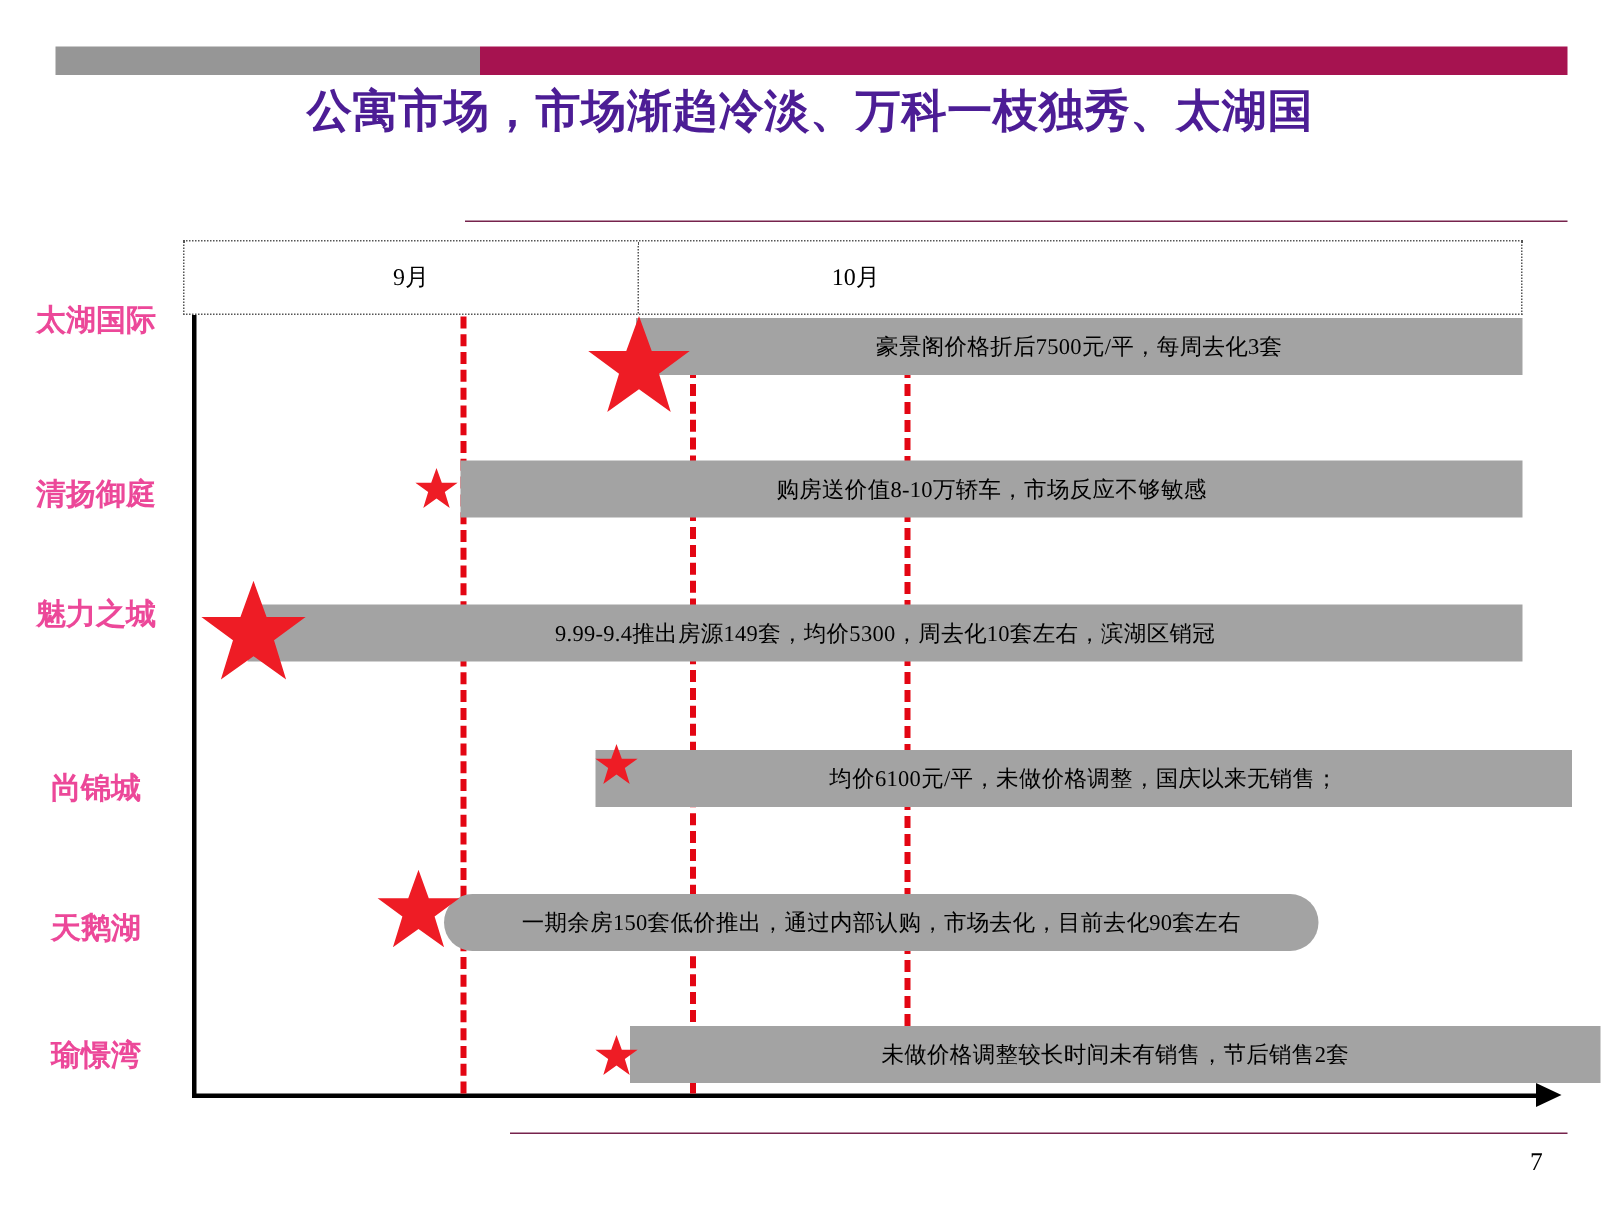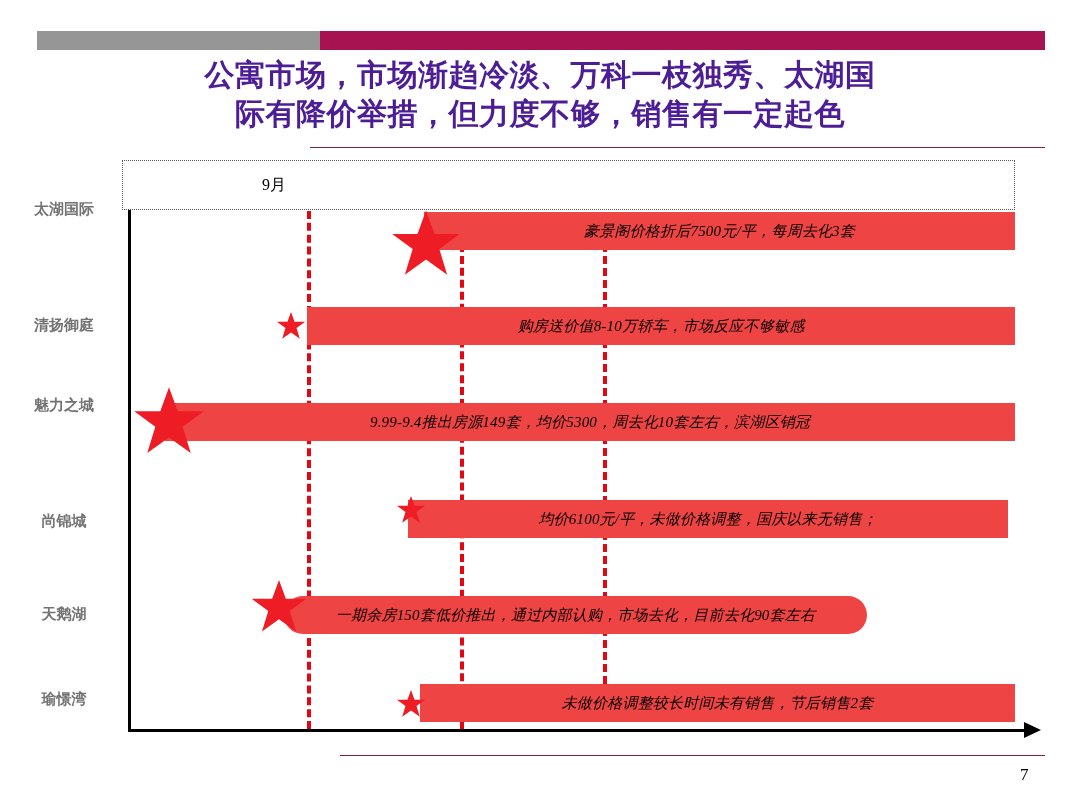--- a/index.html
+++ b/index.html
@@ -125,35 +125,34 @@
     width: 0;
     border-left: 4px dashed #E30613;
   }
 
   
   .row-label {
     position: absolute;
     left: 8px;
     width: 112px;
     text-align: center;
-    font-size: 15px;
+    font-size: 20px;
     font-weight: bold;
     font-family: "Liberation Sans", "DejaVu Sans", sans-serif;
-    color: #737373;
+    color: #ec4899;
   }
 
   
   .bar {
     position: absolute;
     height: 38px;
-    background: #ef4444;
+    background: #a3a3a3;
     display: flex;
     align-items: center;
     justify-content: center;
-    font-style: italic;
   }
   .bar-text {
     font-size: 15px;
     font-family: "Liberation Serif", "DejaVu Serif", serif;
     color: #000000;
     white-space: nowrap;
     letter-spacing: 0.2px;
   }
 
   
@@ -186,28 +185,28 @@
   }
 </style>
 </head>
 <body>
 
 <div id="top-bar-gray"></div>
 <div id="top-bar-magenta"></div>
 
 <div id="title">
   <div>公寓市场，市场渐趋冷淡、万科一枝独秀、太湖国</div>
-  <div>际有降价举措，但力度不够，销售有一定起色</div>
 </div>
 <div id="title-underline"></div>
 
 <div id="chart">
 
   <div class="month-band">
     <div class="month-cell" style="width:302px">9月</div>
+    <div class="month-cell" style="width:290px">10月</div>
   </div>
 
   <div id="y-axis"></div>
   <div id="x-axis"></div>
   <div id="x-axis-arrow"></div>
 
   <div class="vline" style="left:307px; top:211px; height:518px;"></div>
   <div class="vline" style="left:460px; top:244px; height:485px;"></div>
   <div class="vline" style="left:603px; top:244px; height:440px;"></div>
 
@@ -229,37 +228,37 @@
 
   <div class="row-label" style="top:396px;">魅力之城</div>
   <div class="bar" style="left:165px; top:403px; width:850px;">
     <span class="bar-text">9.99-9.4推出房源149套，均价5300，周去化10套左右，滨湖区销冠</span>
   </div>
   <svg class="star" style="left:132px; top:385px;" width="74" height="71" viewBox="0 0 100 96">
     <polygon points="50,3 61.8,35.5 97,35.5 68.5,56.5 79.4,92 50,71 20.6,92 31.5,56.5 3,35.5 38.2,35.5" fill="#EE1C25"></polygon>
   </svg>
 
   <div class="row-label" style="top:512px;">尚锦城</div>
-  <div class="bar" style="left:408px; top:500px; width:600px;">
+  <div class="bar" style="left:397px; top:500px; width:651px;">
     <span class="bar-text">均价6100元/平，未做价格调整，国庆以来无销售；</span>
   </div>
   <svg class="star" style="left:396px; top:495px;" width="30" height="29" viewBox="0 0 100 96">
     <polygon points="50,3 61.8,35.5 97,35.5 68.5,56.5 79.4,92 50,71 20.6,92 31.5,56.5 3,35.5 38.2,35.5" fill="#EE1C25"></polygon>
   </svg>
 
   <div class="row-label" style="top:605px;">天鹅湖</div>
-  <div class="bar" style="left:284px; top:596px; width:583px;border-radius:19px;">
+  <div class="bar" style="left:296px; top:596px; width:583px;border-radius:19px;">
     <span class="bar-text">一期余房150套低价推出，通过内部认购，市场去化，目前去化90套左右</span>
   </div>
   <svg class="star" style="left:250px; top:578px;" width="58" height="56" viewBox="0 0 100 96">
     <polygon points="50,3 61.8,35.5 97,35.5 68.5,56.5 79.4,92 50,71 20.6,92 31.5,56.5 3,35.5 38.2,35.5" fill="#EE1C25"></polygon>
   </svg>
 
   <div class="row-label" style="top:690px;">瑜憬湾</div>
-  <div class="bar" style="left:420px; top:684px; width:595px;">
+  <div class="bar" style="left:420px; top:684px; width:647px;">
     <span class="bar-text">未做价格调整较长时间未有销售，节后销售2套</span>
   </div>
   <svg class="star" style="left:396px; top:689px;" width="30" height="29" viewBox="0 0 100 96">
     <polygon points="50,3 61.8,35.5 97,35.5 68.5,56.5 79.4,92 50,71 20.6,92 31.5,56.5 3,35.5 38.2,35.5" fill="#EE1C25"></polygon>
   </svg>
 
 </div>
 
 <div id="footer-line"></div>
 <div id="page-number">7</div>

